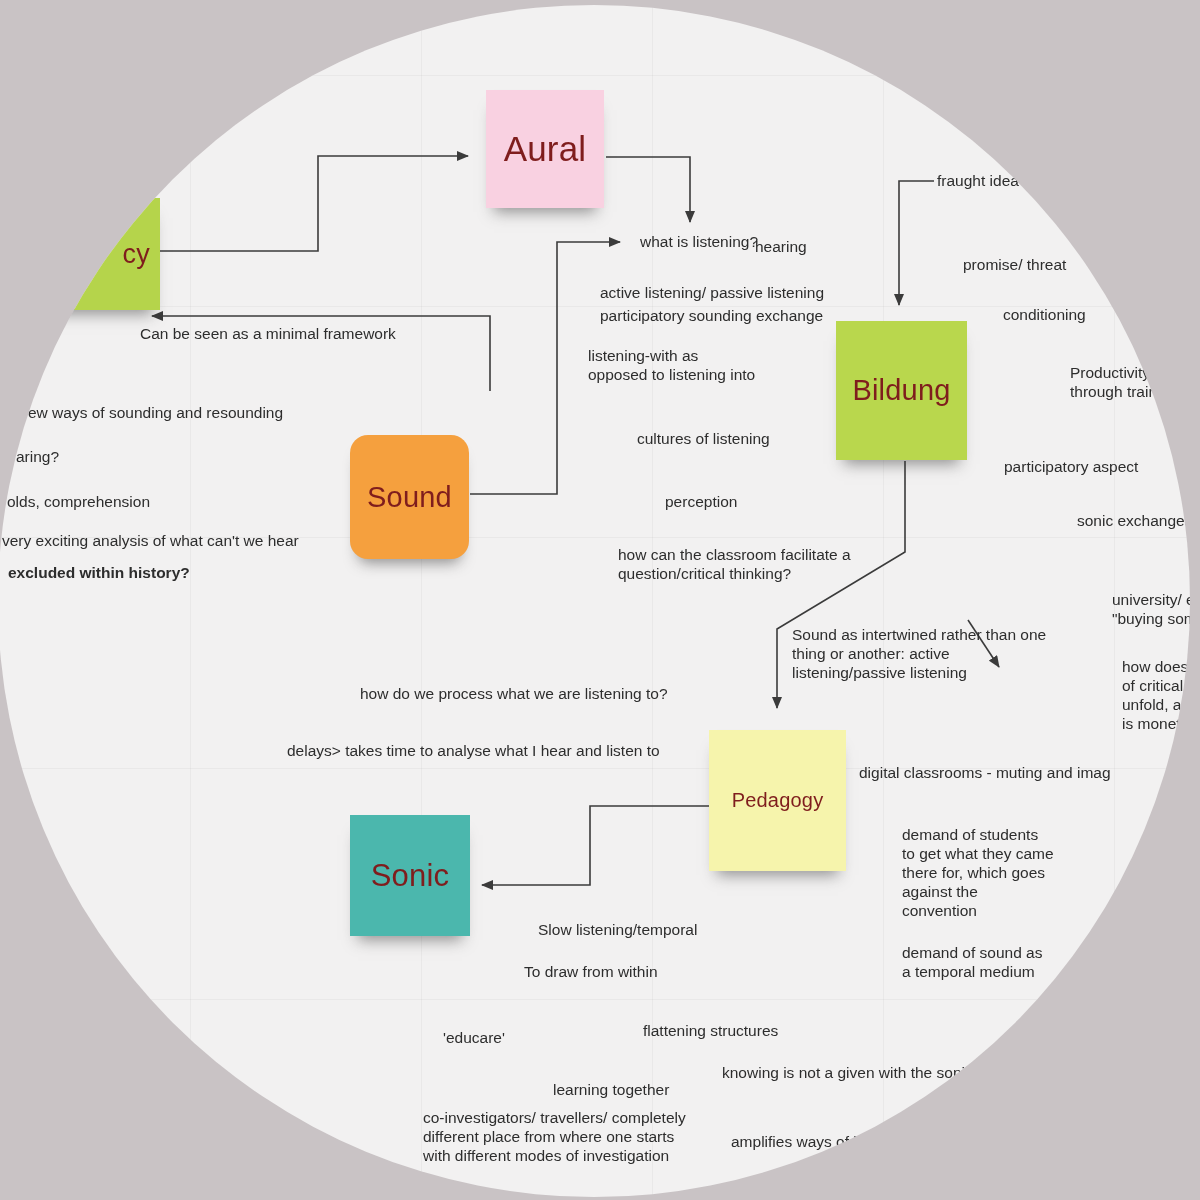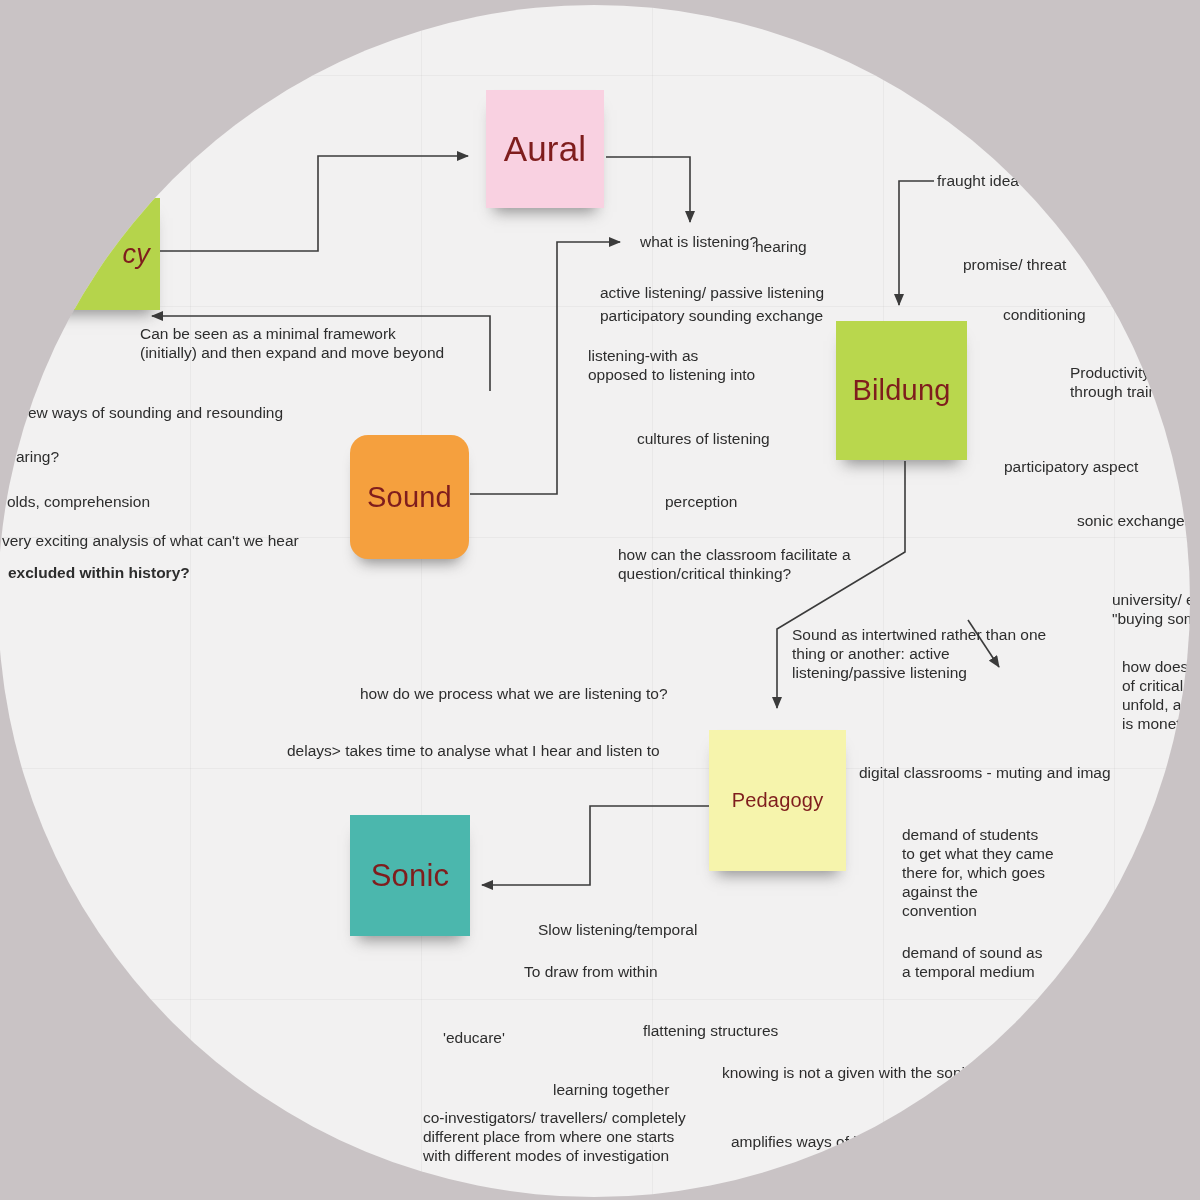--- a/index.html
+++ b/index.html
@@ -64,21 +64,20 @@
         </div>
         <div class="flabel" style="left: 600px; top: 281px; line-height: 23px;">
           <div>active listening/ passive listening</div>
           <div>participatory sounding exchange</div>
         </div>
         <div class="flabel" style="left: 1003px; top: 305px;">
           <div>conditioning</div>
         </div>
         <div class="flabel" style="left: 140px; top: 324px;">
           <div>Can be seen as a minimal framework</div>
-          <div>(initially) and then expand and move beyond</div>
         </div>
         <div class="flabel" style="left: 588px; top: 346px;">
           <div>listening-with as</div>
           <div>opposed to listening into</div>
         </div>
         <div class="flabel" style="left: 1070px; top: 363px;">
           <div>Productivity</div>
           <div>through training</div>
         </div>
         <div class="flabel" style="left: 28px; top: 403px;">
@@ -169,21 +168,21 @@
           <div>co-investigators/ travellers/ completely</div>
           <div>different place from where one starts</div>
           <div>with different modes of investigation</div>
         </div>
         <div class="flabel" style="left: 731px; top: 1132px;">
           <div>amplifies ways of l</div>
         </div>
       </div>
     <div id="notes-layer">
         <div class="note note-right" style="left: 42px; top: 198px; width: 118px; height: 112px; background: rgb(181, 212, 75);">
-          <span class="note-label" style="font-size: 27px; font-style: italic;">cy</span>
+          <span class="note-label" style="font-size: 27px;">cy</span>
         </div>
         <div class="note" style="left: 486px; top: 90px; width: 118px; height: 118px; background: rgb(249, 209, 225);">
           <span class="note-label" style="font-size: 35px;">Aural</span>
         </div>
         <div class="note" style="left: 836px; top: 321px; width: 131px; height: 139px; background: rgb(185, 215, 77);">
           <span class="note-label" style="font-size: 29px;">Bildung</span>
         </div>
         <div class="note" style="left: 350px; top: 435px; width: 119px; height: 124px; background: rgb(245, 160, 62); border-radius: 18px;">
           <span class="note-label" style="font-size: 29px;">Sound</span>
         </div>

